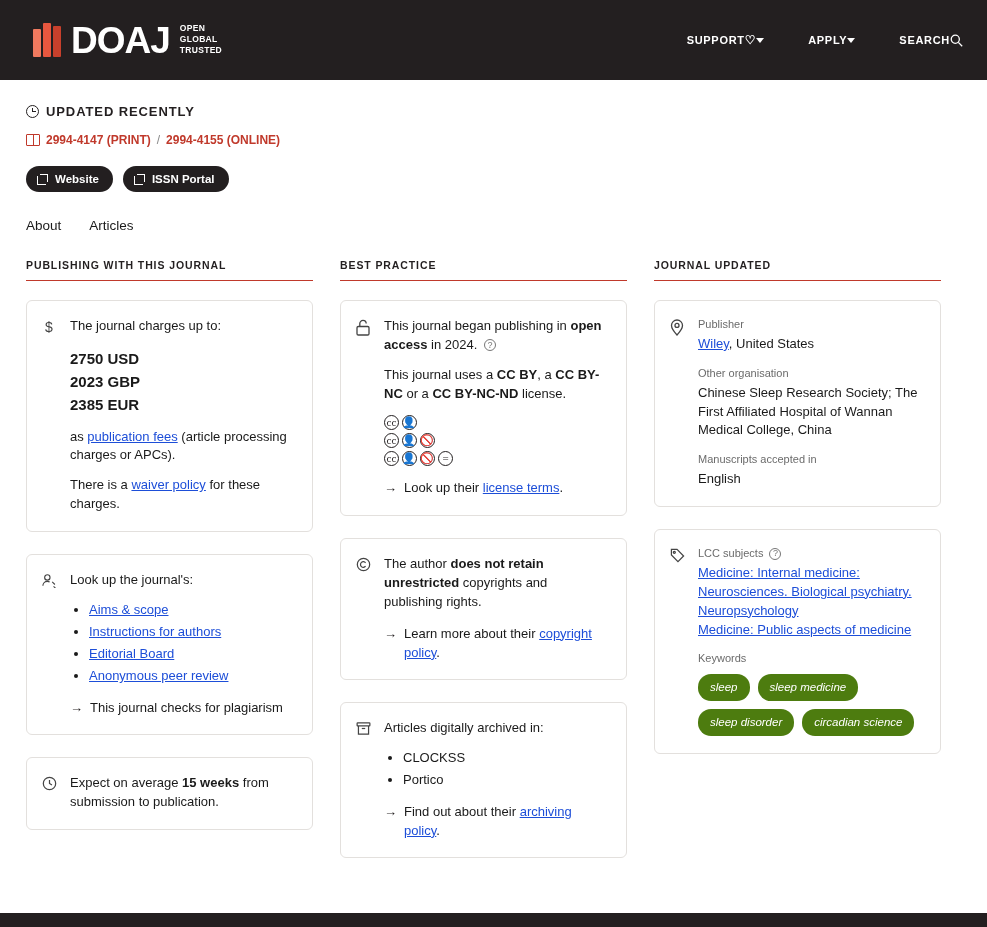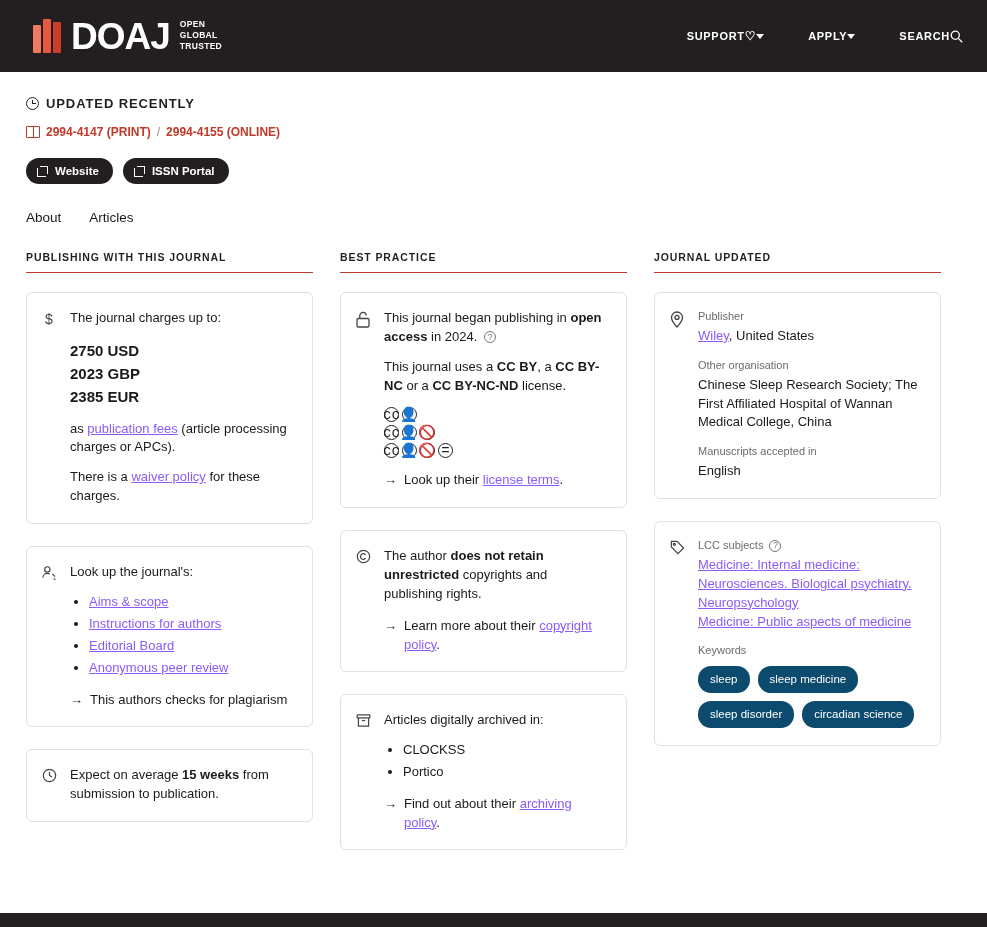--- a/index.html
+++ b/index.html
@@ -8,21 +8,21 @@
     width: 987px;
     height: 927px;
     background: #ffffff;
     font-family: "Liberation Sans", sans-serif;
     font-size: 13px;
     color: #1a1a1a;
     overflow: hidden;
   }
   
   .topbar {
-    height: 72px;
+    height: 80px;
     background: #231f20;
     display: flex;
     align-items: center;
     padding: 0 24px 0 33px;
   }
   .logo-wrap { display: flex; align-items: center; gap: 10px; }
   .logo-mark { display: flex; align-items: flex-end; gap: 2px; height: 34px; }
   .logo-mark i { display: block; width: 8px; background: #e8573f; border-radius: 1px; }
   .logo-mark i:nth-child(1) { height: 28px; background: #f07a5f; }
   .logo-mark i:nth-child(2) { height: 34px; background: #e8573f; }
@@ -105,44 +105,45 @@
     border: 1px solid #e3e0dd; border-radius: 6px; background: #fff;
     padding: 16px 17px 17px 15px; margin-bottom: 22px;
     display: flex; gap: 11px;
   }
   .card .body { flex: 1; line-height: 1.45; }
   .card p { margin: 0 0 11px 0; }
   .card p:last-child { margin-bottom: 0; }
   .ic { width: 17px; flex: 0 0 17px; padding-top: 2px; color: #555; }
   .ic svg { display: block; }
   .fees { font-size: 15px; font-weight: bold; line-height: 1.55; margin: 10px 0 11px; }
-  a.link { color: #8b5cf6; text-decoration: underline; cursor: pointer; }
+  a.link { color: #1d4ed8; text-decoration: underline; cursor: pointer; }
   ul.bullets { margin: 9px 0 0 0; padding-left: 19px; }
   ul.bullets li { margin-bottom: 4px; line-height: 1.4; }
   .arrow-line { margin-top: 13px; display: flex; gap: 7px; align-items: baseline; }
   .arrow { color: #231f20; }
   .cc-rows { margin: 12px 0 2px; }
   .cc-line { display: flex; gap: 3px; margin-bottom: 3px; }
   .cc-badge {
     width: 15px; height: 15px; border-radius: 50%; border: 1.3px solid #231f20;
-    font-size: 14px; display: flex; align-items: center; justify-content: center;
-    color: #231f20; font-family: Liberation Mono, monospace; line-height: 1;
+    font-size: 11px; display: flex; align-items: center; justify-content: center;
+    color: #231f20; font-family: Liberation Serif, serif; line-height: 1;
   }
   .meta-label { font-size: 11px; color: #6b6b6b; margin-bottom: 2px; }
   .meta-val { margin-bottom: 12px; line-height: 1.45; }
   .meta-val:last-child { margin-bottom: 0; }
   .qmark {
     display: inline-flex; width: 12px; height: 12px; border: 1.2px solid #777;
     border-radius: 50%; font-size: 9px; align-items: center; justify-content: center;
     color: #777; vertical-align: 1px; margin-left: 3px; line-height: 1;
   }
   .kw-wrap { display: flex; flex-wrap: wrap; gap: 8px; margin-top: 7px; }
   .kw {
-    background: #0c4a6e; color: #fff; border-radius: 13px; padding: 5px 12px;
+    background: #4d7c0f; color: #fff; border-radius: 13px; padding: 5px 12px;
     font-size: 11.5px;
+    font-style: italic;
   }
   .subjects a { display: block; line-height: 1.45; }
   .bottombar {
     position: absolute; left: 0; right: 0; bottom: 0; height: 14px; background: #231f20;
   }
 </style>
 </head>
 <body>
 
 <div class="topbar">
@@ -252,21 +253,21 @@
         <div class="body">
           <p>Look up the journal's:</p>
           <ul class="bullets">
             <li><a class="link">Aims &amp; scope</a></li>
             <li><a class="link">Instructions for authors</a></li>
             <li><a class="link">Editorial Board</a></li>
             <li><a class="link">Anonymous peer review</a></li>
           </ul>
           <div class="arrow-line">
             <span class="arrow">→</span>
-            <span>This authors checks for plagiarism</span>
+            <span>This journal checks for plagiarism</span>
           </div>
         </div>
       </div>
 
       <div class="card">
         <div class="ic">
           <svg width="15" height="15" viewBox="0 0 16 16" fill="none" stroke="#444" stroke-width="1.3">
             <circle cx="8" cy="8" r="6.6"></circle>
             <path d="M8 4.3V8l2.6 1.6"></path>
           </svg>

